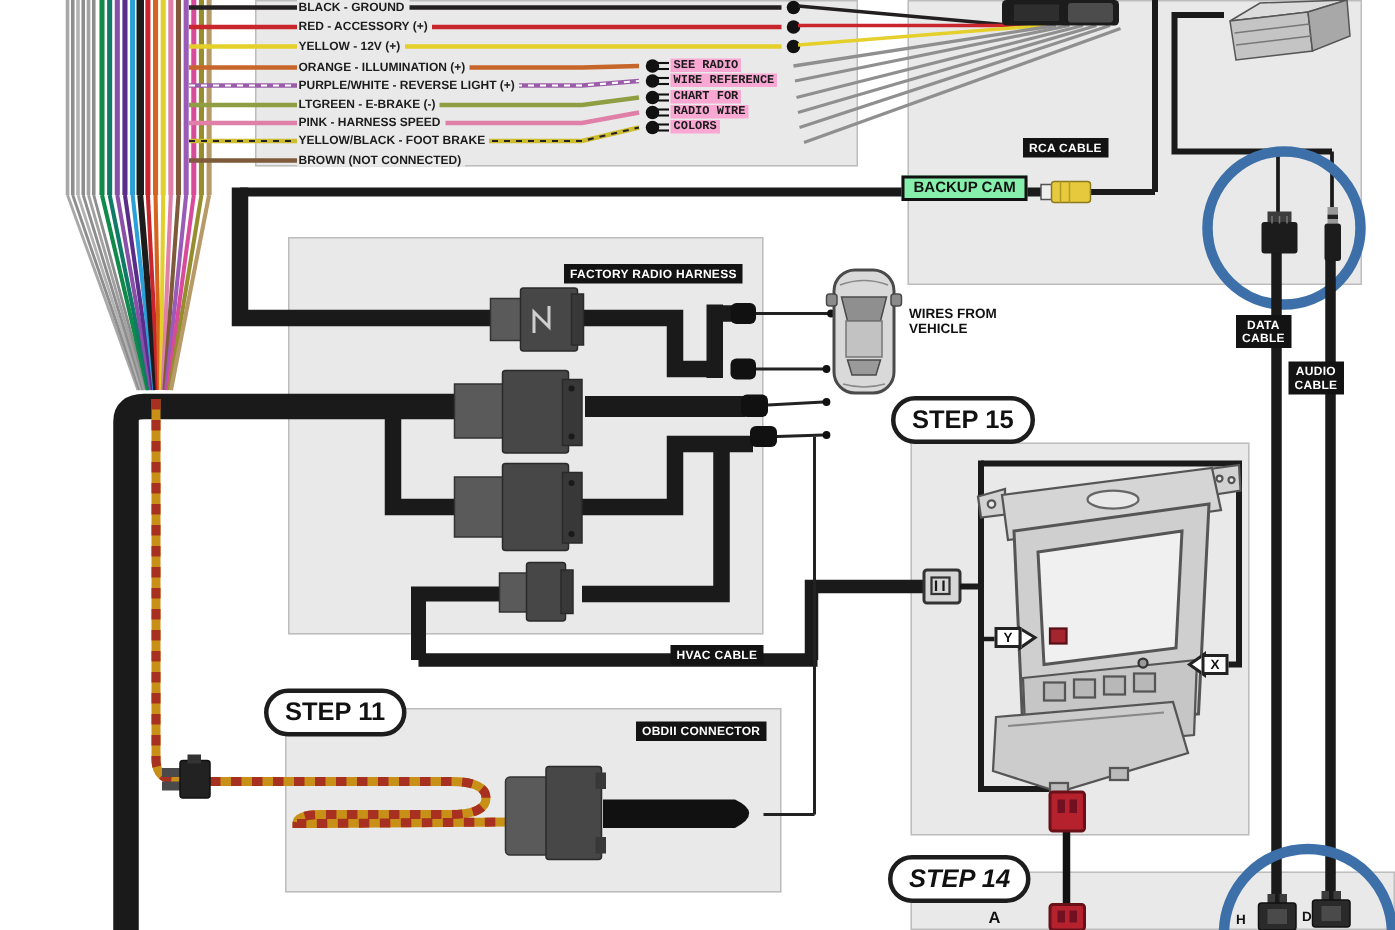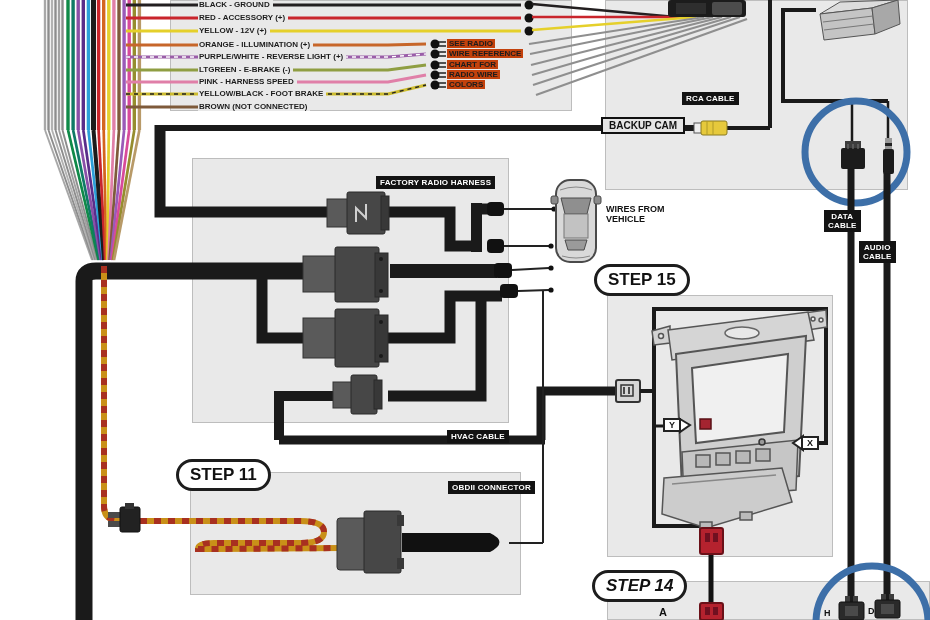--- a/index.html
+++ b/index.html
@@ -9,22 +9,22 @@
   svg{position:absolute;left:0;top:0;}
   .lyr{position:absolute;left:0;top:0;width:930px;height:620px;pointer-events:none;}
   .blk-label{position:absolute;background:#131313;color:#fff;font-weight:bold;font-size:8px;
              line-height:9px;padding:2px 4px;white-space:nowrap;letter-spacing:.2px;z-index:6;}
   .blk-label.two{text-align:center;}
   .step{position:absolute;background:#fff;border:3px solid #1d1d1d;border-radius:16px;
         color:#111;font-weight:bold;font-size:17px;padding:3px 11px;white-space:nowrap;z-index:6;}
   .wlabel{position:absolute;background:#e9e9e9;color:#1c1c1c;font-weight:bold;font-size:8px;
           line-height:9px;padding:0 3px 0 1px;white-space:nowrap;z-index:5;}
   .note-line{position:absolute;color:#1c1c1c;font-weight:bold;font-size:8px;line-height:9px;
-             white-space:nowrap;z-index:5;background:#c2410c;padding:0 2px;}
-  .whitebox{position:absolute;background:#e5e5e5;border:2px solid #111;color:#111;font-weight:bold;
+             white-space:nowrap;z-index:5;background:#f9a8d4;padding:0 2px;font-family:Liberation Mono, monospace;}
+  .whitebox{position:absolute;background:#86efac;border:2px solid #111;color:#111;font-weight:bold;
             font-size:10px;padding:1px 6px;white-space:nowrap;z-index:6;}
   .plain-note{position:absolute;color:#111;font-weight:bold;font-size:9px;line-height:10px;z-index:6;}
   .callout-letter{position:absolute;color:#111;font-weight:bold;font-size:9px;z-index:7;}
   .co-box{position:absolute;background:#fff;border:2px solid #222;color:#111;font-weight:bold;
           font-size:9px;width:14px;height:10px;text-align:center;line-height:10px;z-index:7;}
 </style>
 </head>
 <body>
 
 <div id="stage">
@@ -344,21 +344,21 @@
     </g>
   </svg>
 
   <div class="step" style="left:176px;top:459px;">STEP 11</div>
   <div class="step" style="left:594px;top:264px;">STEP 15</div>
   <div class="step" style="left:592px;top:570px;font-style:italic;">STEP 14</div>
 
   <div class="blk-label" style="left:376px;top:176px;">FACTORY RADIO HARNESS</div>
   <div class="blk-label" style="left:682px;top:92px;">RCA CABLE</div>
   <div class="blk-label" style="left:447px;top:430px;">HVAC CABLE</div>
-  <div class="blk-label" style="left:424px;top:481px;margin-left:24px;">OBDII CONNECTOR</div>
+  <div class="blk-label" style="left:424px;top:481px;">OBDII CONNECTOR</div>
   <div class="blk-label two" style="left:824px;top:210px;">
     <div>DATA</div>
     <div>CABLE</div>
   </div>
   <div class="blk-label two" style="left:859px;top:241px;">
     <div>AUDIO</div>
     <div>CABLE</div>
   </div>
   <div class="whitebox" style="left:601px;top:117px;">BACKUP CAM</div>
   <div class="plain-note" style="left:606px;top:204px;">

